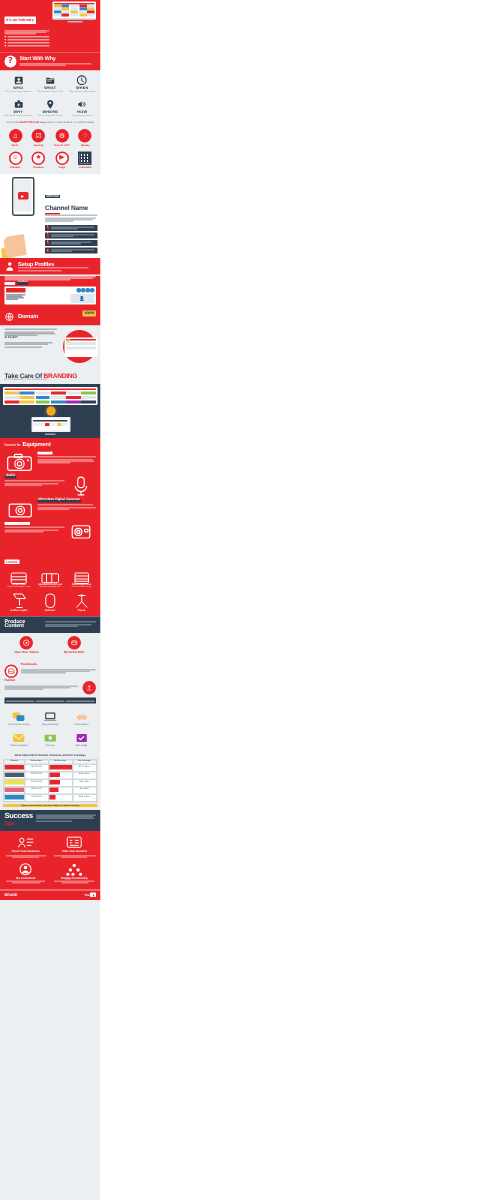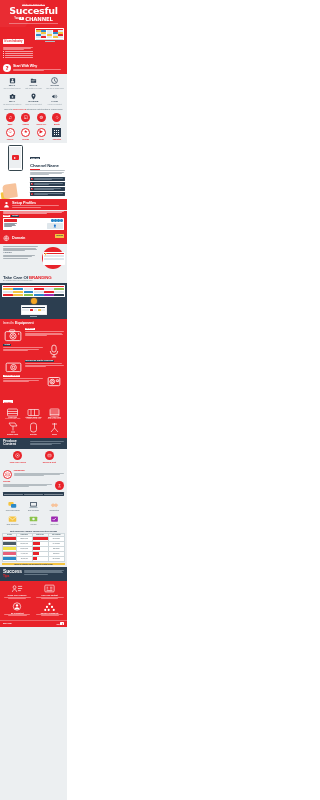--- a/index.html
+++ b/index.html
@@ -272,36 +272,20 @@
   .fytbox { width:3.6px; height:2.6px; background:#fff; border-radius:.5px;
             display:flex; align-items:center; justify-content:center; }
   .fytbox i { width:0; height:0; border-left:1.2px solid #e8232a;
               border-top:.8px solid transparent; border-bottom:.8px solid transparent; margin-left:.2px; }
 </style>
 </head>
 <body>
 
 <div class="page">
 
-  <div class="sec header">
-    <div class="kicker">
-      <span class="u">HOW TO CREATE A</span>
-    </div>
-    <div class="bigtitle">Succesful</div>
-    <div class="chanrow">
-      <span class="ytlogo">
-        <span class="ytword">You</span>
-        <span class="ytbox">
-            <i></i>
-          </span>
-      </span>
-      <span class="chanword">CHANNEL</span>
-    </div>
-    <div class="hdrdiv"></div>
-  </div>
 
   <div class="sec industry">
     <div class="indleft">
       <span class="indtag">It's an Industry</span>
       <div class="indtext tiny">
         <div class="fakeline" style="width:100%"></div>
         <div class="fakeline" style="width:92%"></div>
         <div class="fakeline" style="width:70%"></div>
       </div>
       <div class="indlist">

